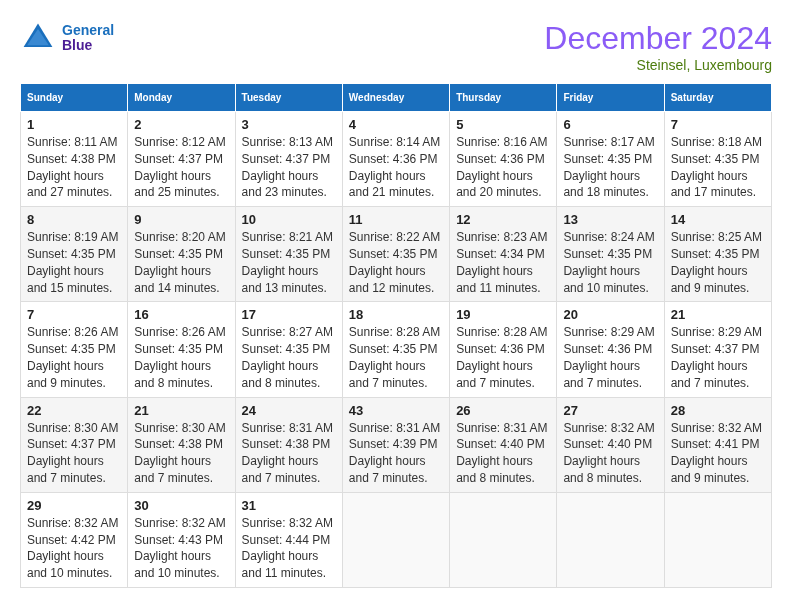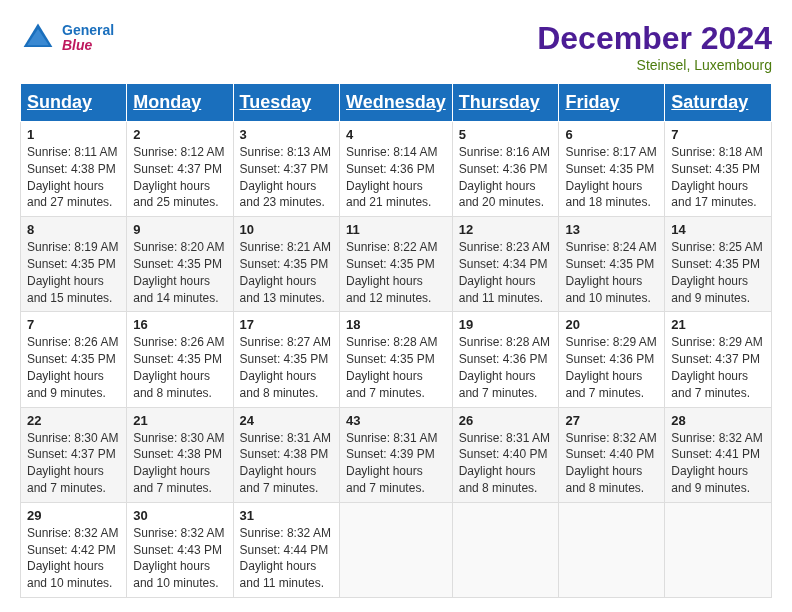--- a/index.html
+++ b/index.html
@@ -32,41 +32,40 @@
     }
     .logo-icon {
       width: 36px;
       height: 36px;
     }
     .title-block {
       text-align: right;
     }
     .month-title {
       font-size: 32px;
-      font-weight: bold;
-      color: #4c1d95;
+      font-weight: normal;
+      color: #8b5cf6;
     }
     .subtitle {
       font-size: 14px;
       color: #4d7c0f;
     }
     table {
       width: 100%;
       border-collapse: collapse;
       font-size: 11px;
     }
     thead tr th {
       background-color: #1a6fbd;
       color: #fff;
       padding: 8px 6px;
       text-align: left;
-      font-size: 18px;
+      font-size: 10px;
       font-weight: bold;
       border: 1px solid #fff;
-      text-decoration: underline;
     }
     tbody tr td {
       border: 1px solid #ddd;
       padding: 5px 6px;
       vertical-align: top;
       width: 14.28%;
       height: 80px;
       background: #fff;
     }
     tbody tr:nth-child(even) td {
@@ -92,21 +91,21 @@
 <body>
 
 <div class="header">
   <div class="logo">
     <svg class="logo-icon" viewBox="0 0 40 40">
       <polygon points="20,4 36,30 4,30" fill="#1a6fbd"></polygon>
       <polygon points="20,10 32,28 8,28" fill="#5aa3e8" opacity="0.5"></polygon>
     </svg>
     <div class="logo-text">
       <div><span>General</span></div>
-      <div><span style="color:#be185d;font-style:italic;">Blue</span></div>
+      <div><span style="color:#4c1d95;">Blue</span></div>
     </div>
   </div>
   <div class="title-block">
     <div class="month-title">December 2024</div>
     <div class="subtitle">Steinsel, Luxembourg</div>
   </div>
 </div>
 
 <table>
   <thead>

